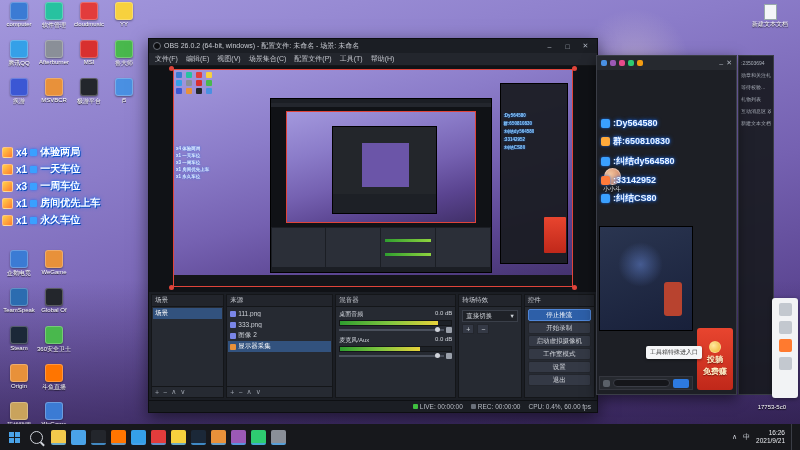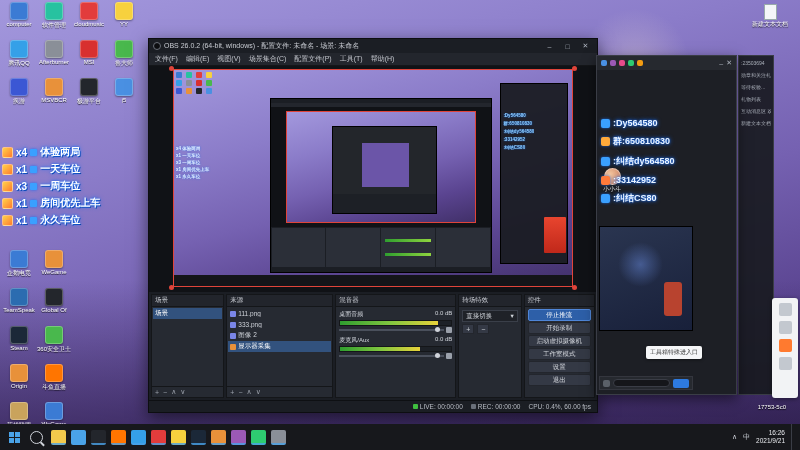--- a/index.html
+++ b/index.html
@@ -579,20 +579,25 @@
     <div class="cp-avatar">
       <span class="av"></span>
       <span class="lb">小小斗</span>
     </div>
 
     <div class="cp-ad">
       <span class="glow"></span>
       <span class="fig"></span>
     </div>
 
+    <div class="cp-gift">
+      <span class="coin"></span>
+      <span class="g1">投躺</span>
+      <span class="g2">免费赚</span>
+    </div>
 
     <div class="cp-bottom">
       <span class="bi"></span>
       <span class="cp-input"></span>
       <span class="cp-send"></span>
     </div>
   </div>
 
   <div class="sidelist">
 

